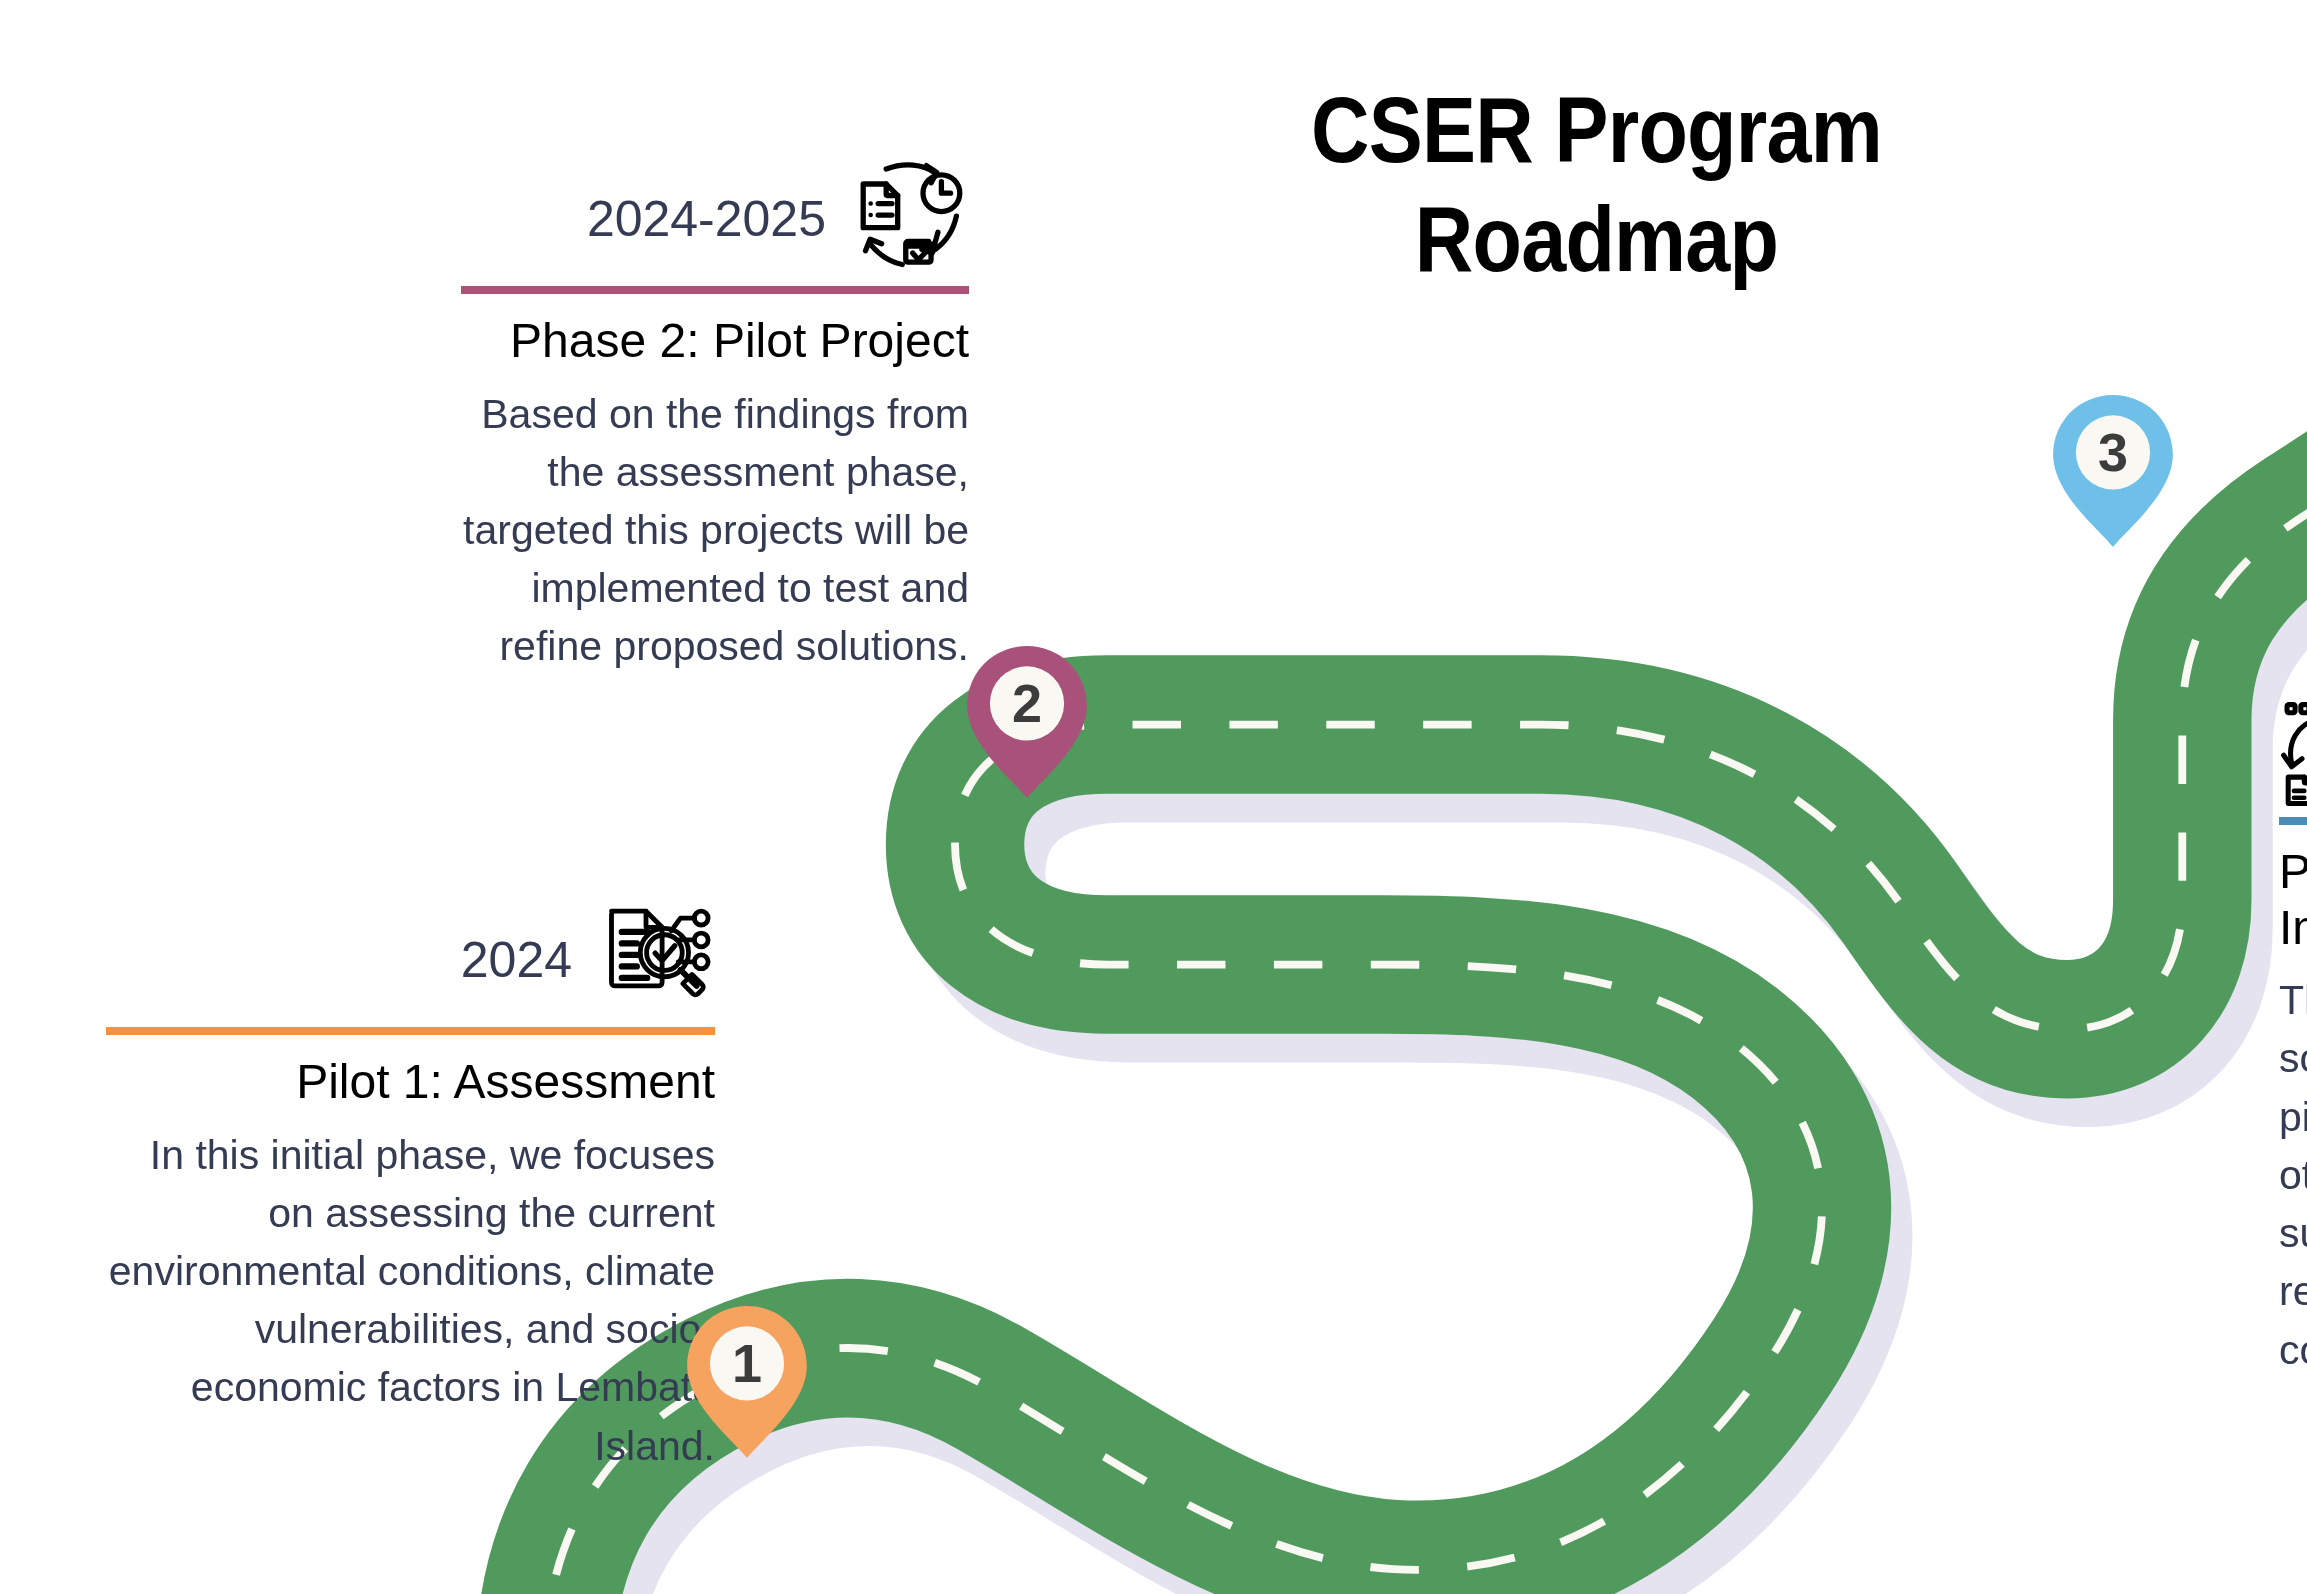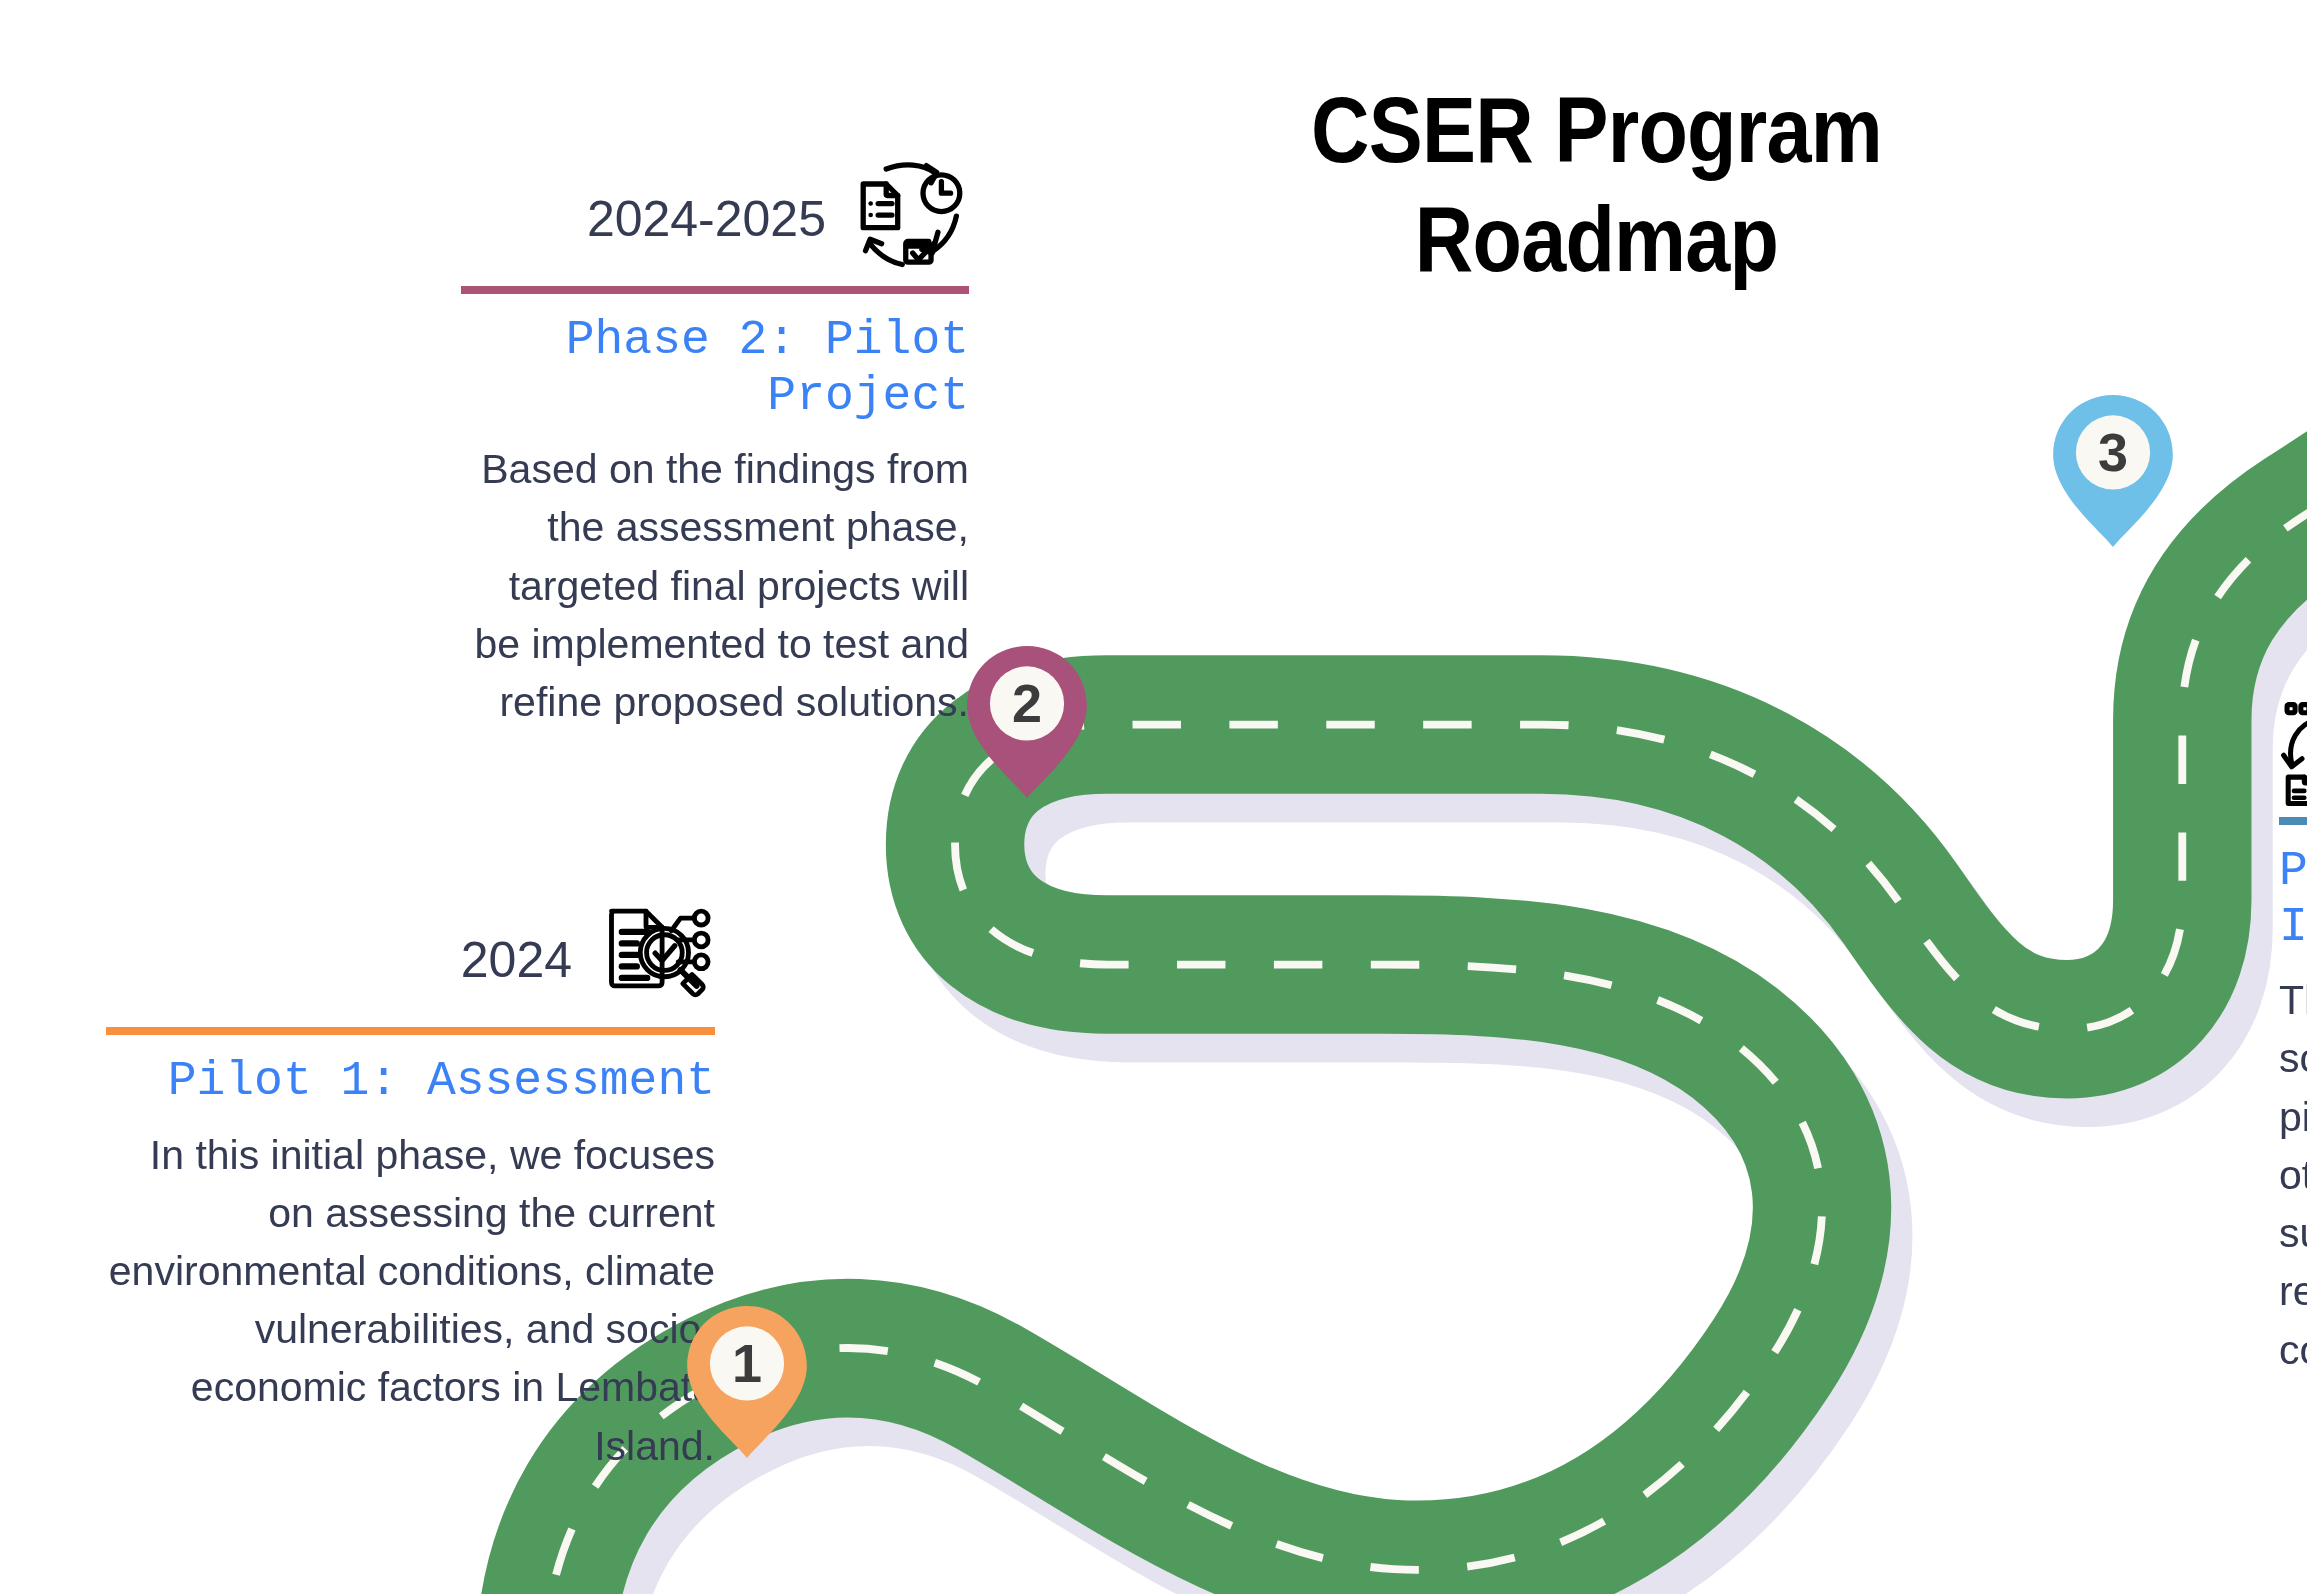--- a/index.html
+++ b/index.html
@@ -61,24 +61,24 @@
   .phase-icon svg { width: 100%; height: 100%; display: block; }
 
   .divider {
     height: 7.8px;
     width: 100%;
     margin-top: 10px;
   }
 
   .phase-title {
     font-size: 48px;
-    color: #3b82f6;
+    color: #000000;
     margin-top: 19.4px;
     line-height: 1.16;
-    font-family: Liberation Mono, monospace;
+    font-family: Liberation Sans, sans-serif;
   }
 
   .phase-body {
     font-size: 41px;
     line-height: 1.42;
     color: #343B52;
     margin-top: 15.7px;
     font-family: "Liberation Sans", sans-serif;
   }
 
@@ -206,21 +206,21 @@
           <path d="M63 4 l9 6 l-5 9"></path>
           <path d="M89 48 C86 62 78 72 69 78"></path>
           <path d="M73 62 l-5 18 l-9 -3"></path>
           <path d="M14 72 C22 82 32 88 42 90"></path>
           <path d="M10 78 l4 -10 l10 4"></path>
         </svg>
       </span>
     </div>
     <div class="divider" style="background:#AB5377"></div>
     <div class="phase-title ta-right">Phase 2: Pilot Project</div>
-    <div class="phase-body ta-right">Based on the findings from the assessment phase, targeted final projects will be implemented to test and refine proposed solutions.</div>
+    <div class="phase-body ta-right">Based on the findings from the assessment phase, targeted this projects will be implemented to test and refine proposed solutions.</div>
   </div>
 
   <div class="phase" id="phase-3">
     <div class="phase-head left-align">
       <span class="phase-icon">
         <svg viewBox="0 0 100 100" fill="none" stroke="#000000" stroke-width="4.4" stroke-linecap="round" stroke-linejoin="round">
           <rect x="7" y="11" width="7" height="7" rx="1.4"></rect>
           <rect x="19" y="11" width="7" height="7" rx="1.4"></rect>
           <rect x="31" y="11" width="7" height="7" rx="1.4"></rect>
           <path d="M11 62 C7 44 16 28 33 24 C53 19 70 32 70 50 C70 68 57 80 40 80"></path>

